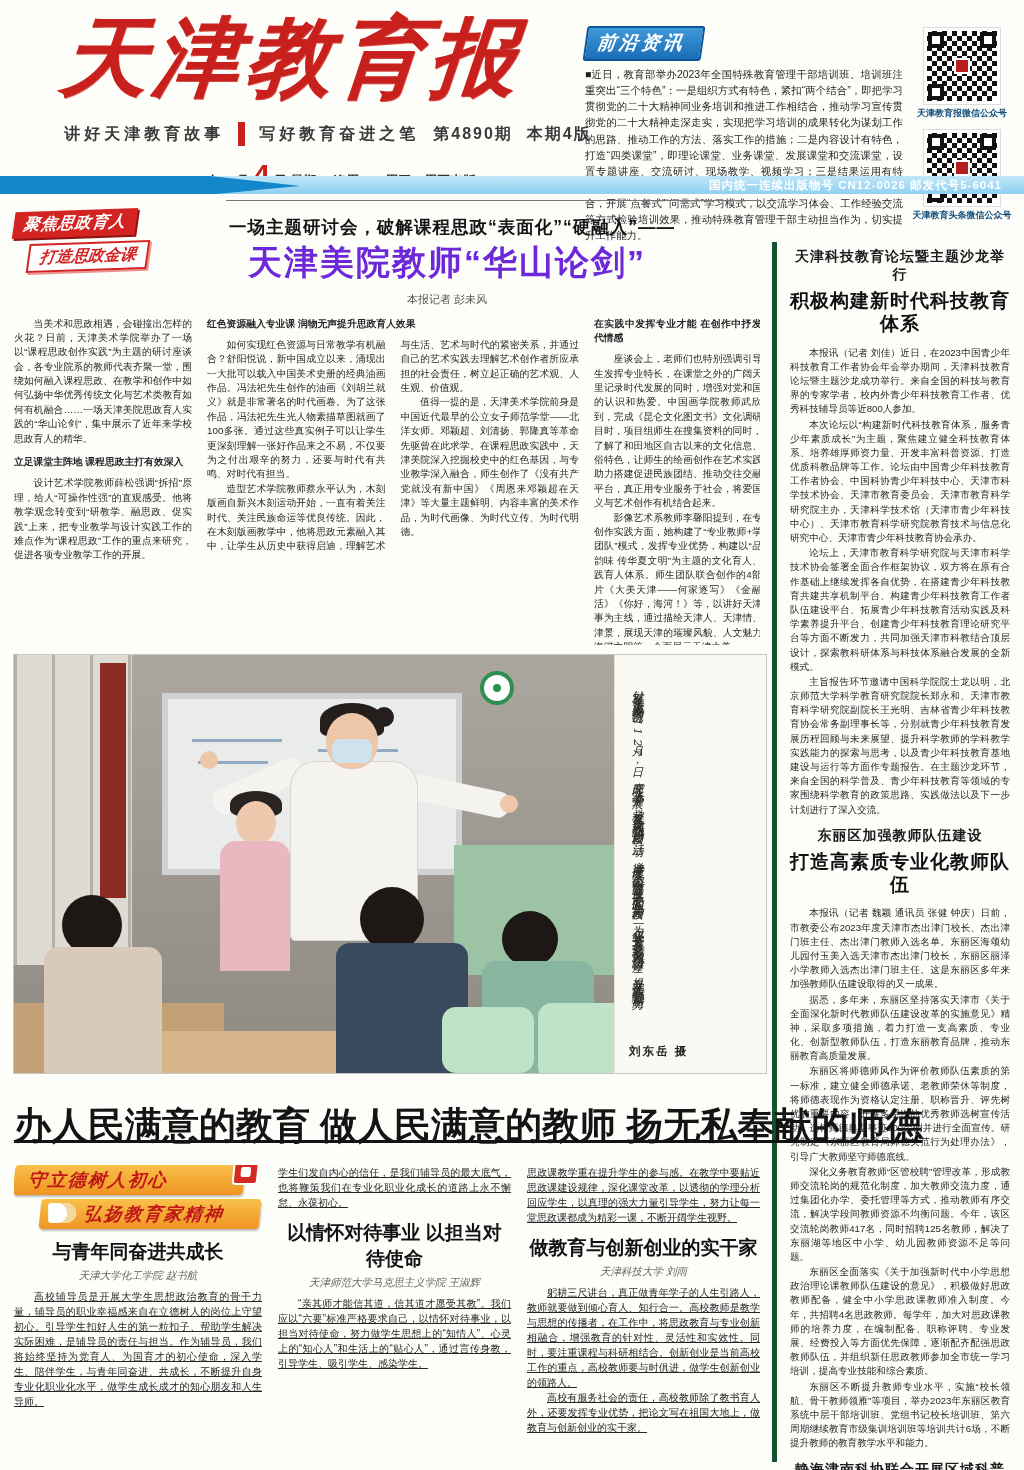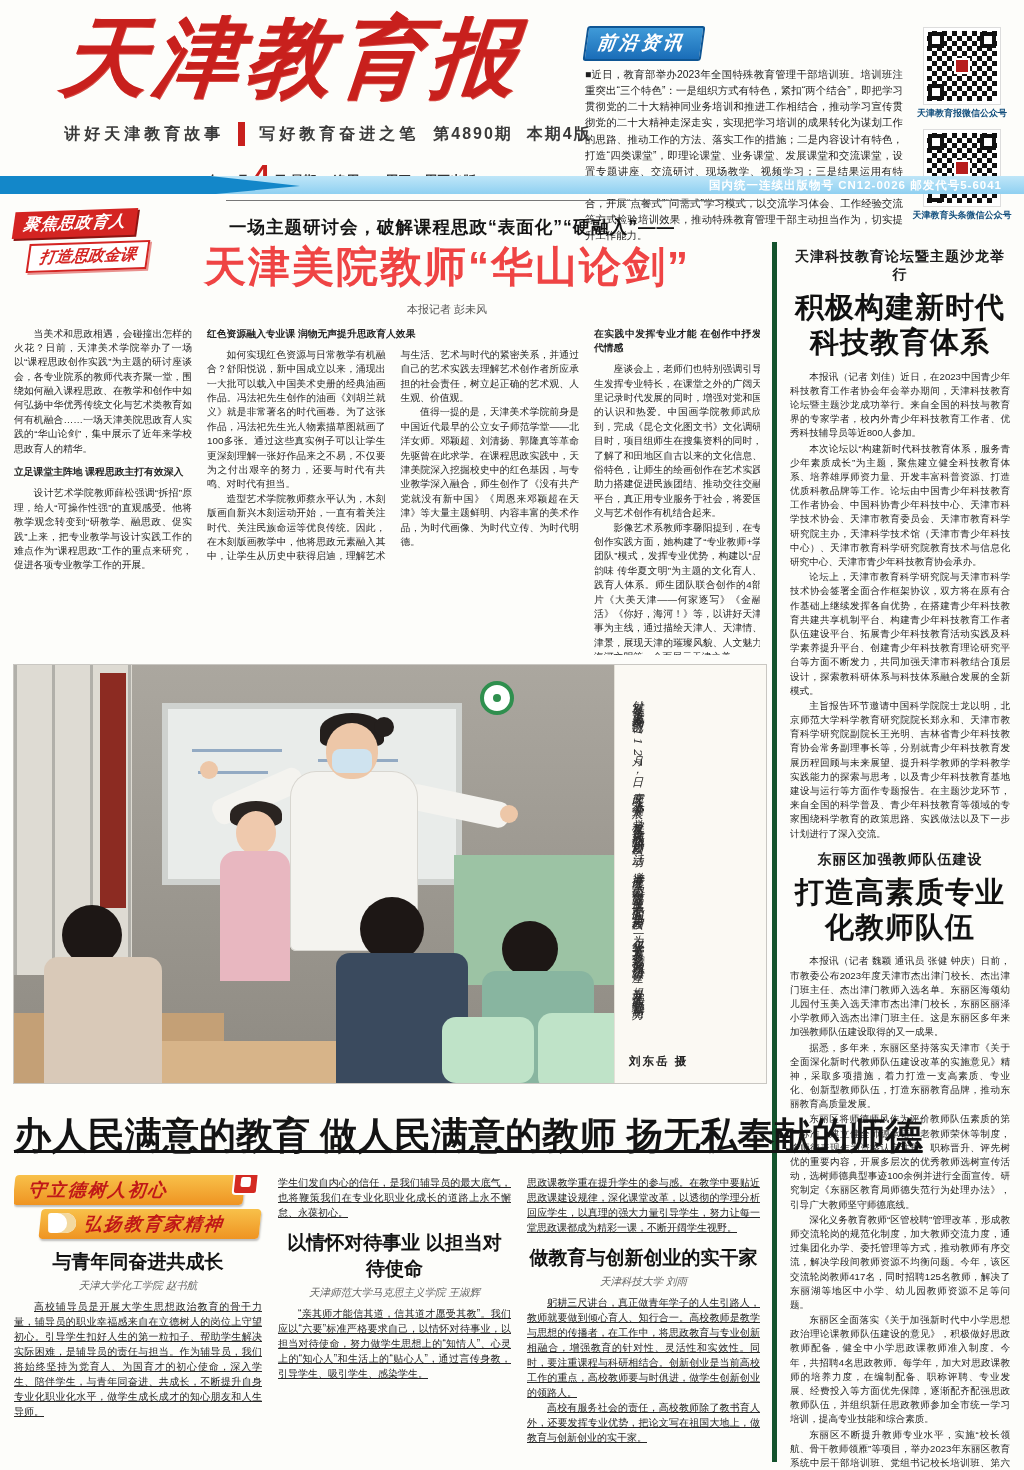--- a/index.html
+++ b/index.html
@@ -50,21 +50,21 @@
   
   .top-rule { height:1px; background:#777; margin-left:212px; margin-bottom:8px; }
   .focus-badge { position:absolute; left:0; top:10px; width:160px; }
   .focus-badge .b1 { display:inline-block; background:#d42422; color:#fff; font-weight:900; font-style:italic;
     font-size:16px; letter-spacing:1px; padding:3px 10px; transform:skewX(-10deg) rotate(-2deg);
     box-shadow:2px 2px 0 #8e1412; }
   .focus-badge .b2 { display:inline-block; margin-top:5px; margin-left:14px; background:#fff; color:#d42422;
     border:2px solid #d42422; font-weight:900; font-style:italic; font-size:16px; padding:2px 10px;
     transform:skewX(-10deg) rotate(-2deg); box-shadow:2px 2px 0 #e9928f; }
   .kicker { text-align:center; font-size:17.5px; font-weight:bold; color:#141414; letter-spacing:1px; padding:6px 0 2px 130px; }
-  .main-headline { text-align:center; font-size:42px; font-weight:900; color:#ef4444; letter-spacing:2px;
+  .main-headline { text-align:center; font-size:34px; font-weight:900; color:#6d28d9; letter-spacing:2px;
     padding-left:120px; line-height:1.25; }
   .main-byline { text-align:center; font-size:11px; color:#555; padding:8px 0 6px 120px; }
 
   
   .article-cols { display:flex; gap:15px; height:328px; overflow:hidden; margin-top:4px; }
   .article-cols p { font-size:9.8px; line-height:1.47; text-align:justify; color:#262626; text-indent:2em; }
   .acol1, .acol4 { width:178px; flex:none; }
   .acol23 { width:372px; flex:none; }
   .subhead { font-size:12.5px; font-weight:900; color:#111; text-align:center; margin:9px 0 7px 0; text-indent:0 !important; }
   .subhead.first { margin-top:0; }
@@ -132,21 +132,21 @@
   .virtue-badge .v2 { width:220px; margin-left:26px; margin-top:4px; padding-left:44px; }
   .lamp-icon { position:absolute; right:-14px; top:-6px; width:26px; height:26px; background:#d42a22;
     border-radius:4px; border:2px solid #fff; }
   .lamp-icon::after { content:""; position:absolute; left:6px; top:6px; width:10px; height:10px; background:#fff; border-radius:2px; }
   .book-icon { position:absolute; left:8px; top:4px; width:28px; height:20px; background:#fff;
     border-radius:3px 10px 10px 3px; box-shadow:inset -9px 0 0 #f3d9a0; transform:skewX(6deg); }
 
   
   .r-article { margin-bottom:10px; }
   .r-kicker { text-align:center; font-size:14px; font-weight:bold; color:#1c1c1c; letter-spacing:1px; margin-top:6px; }
-  .r-headline { text-align:center; font-size:29px; font-weight:900; color:#111; letter-spacing:1px; margin:6px 0 10px 0; line-height:1.2; }
+  .r-headline { text-align:center; font-size:19px; font-weight:900; color:#111; letter-spacing:1px; margin:6px 0 10px 0; line-height:1.2; }
   .r-article p { font-size:9.6px; line-height:1.48; text-align:justify; color:#262626; text-indent:2em; margin-bottom:1px; }
 </style>
 </head>
 <body>
 
 <div class="page">
 
   <div class="header">
     <div class="masthead-title">天津教育报</div>
     <div class="slogan-row">

